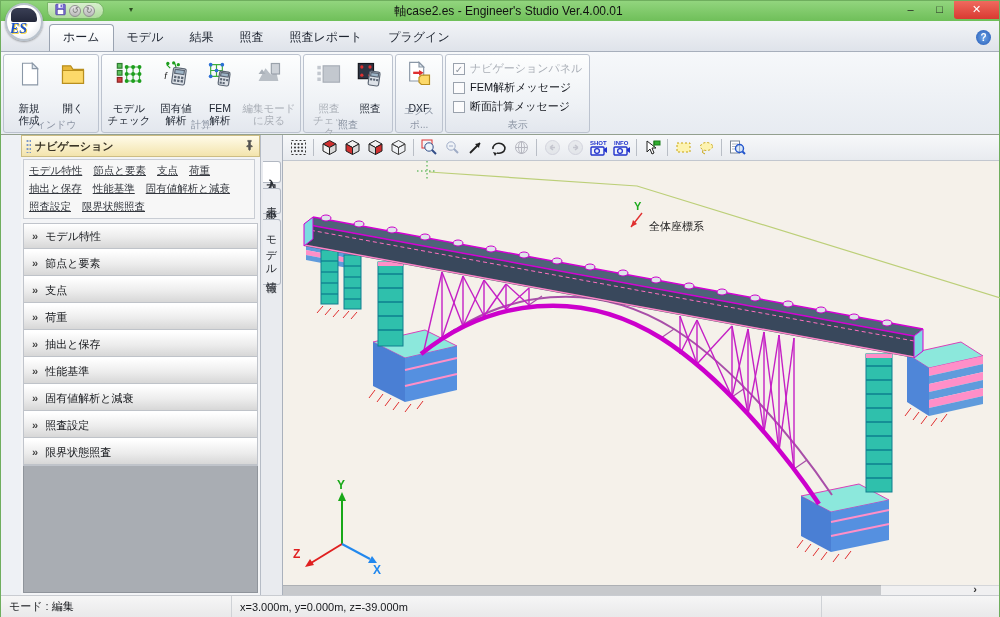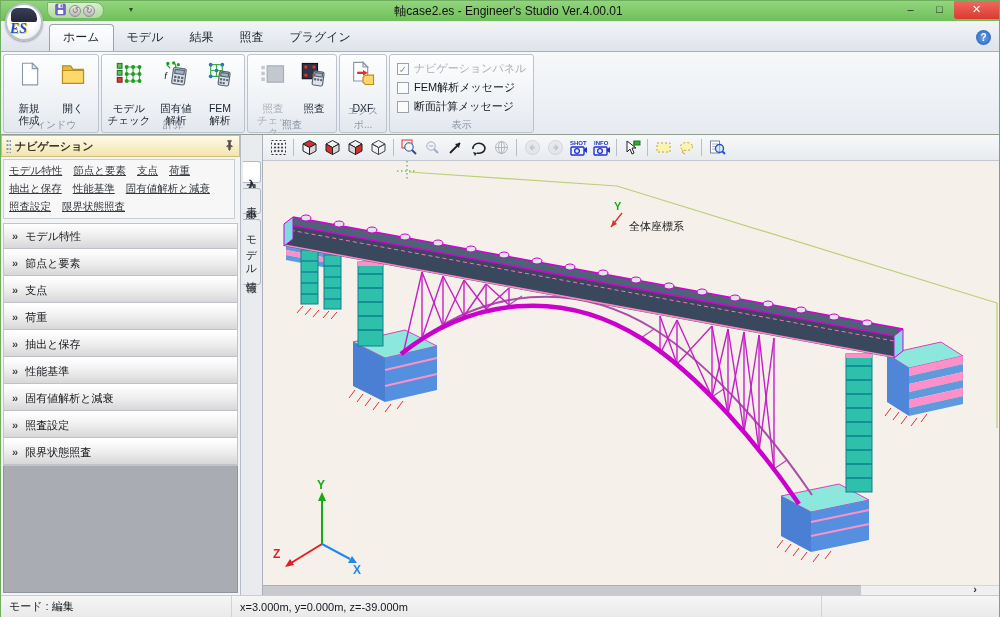--- a/index.html
+++ b/index.html
@@ -38,21 +38,21 @@
   .bigbtn { display:flex; flex-direction:column; align-items:center; justify-content:flex-start; width:44px; padding:2px 1px; border-radius:3px; }
   .bigbtn .blabel { font-size:10.5px; line-height:1.15; text-align:center; white-space:pre-line; color:#1d2430; margin-top:13px; }
   .bigbtn.disabled .blabel { color:#a9aeb6; }
   .bicon { width:30px; height:30px; display:flex; align-items:center; justify-content:center; }
   .cbcol { display:flex; flex-direction:column; gap:4px; padding:4px 4px; }
   .cbrow { display:flex; align-items:center; gap:5px; font-size:11px; color:#15181f; }
   .cbrow .cbbox { width:12px; height:12px; border:1px solid #9aa2ad; background:#fbfbfc; font-size:10px; line-height:11px; text-align:center; color:#8d949e; }
   .cbrow.dim { color:#a9aeb6; }
 
   
-  .main { position:relative; height:460px; display:flex; }
+  .main { position:relative; height:460px; display:flex;margin-left:20px; }
 
   
   .nav { width:240px; background:#f3f4f6; border-right:1px solid #b6bcc6; display:flex; flex-direction:column; }
   .navhead { height:22px; background:linear-gradient(#fffbe9,#f3e4ad); border:1px solid #cdbd84; display:flex; align-items:center; padding:0 4px; gap:4px; }
   .grip { width:5px; height:14px; background-image:radial-gradient(circle,#7a97c8 1px,transparent 1.2px); background-size:3px 4px; }
   .navhead .nhtitle { flex:1; font-size:11px; font-weight:bold; color:#3a3426; }
   .navlinks { background:#f7f7f7; border:1px solid #c9cdd4; margin:2px 2px 0; padding:4px 5px; display:flex; flex-wrap:wrap; column-gap:11px; row-gap:4px; width:232px; }
   .navlink { font-size:10.5px; color:#33373e; text-decoration:underline; cursor:pointer; white-space:nowrap; }
   .accwrap { margin:4px 2px 0; border:1px solid #c0c4cb; background:#fff; }
   .acc { height:25px; margin-bottom:2px; background:linear-gradient(#ffffff,#ececec 55%,#d7d7d7); border-bottom:1px solid #bfc3c9; display:flex; align-items:center; padding:0 8px; gap:7px; }
@@ -114,20 +114,21 @@
       <span class="winbtn">□</span>
       <span class="winbtn close">✕</span>
     </div>
   </div>
 
   <div class="tabrow">
     <span class="rtab active">ホーム</span>
     <span class="rtab">モデル</span>
     <span class="rtab">結果</span>
     <span class="rtab">照査</span>
+    <span class="rtab">照査レポート</span>
     <span class="rtab">プラグイン</span>
     <span class="help">?</span>
   </div>
 
   <div class="ribbon">
 
     <div class="rgroup">
       <div class="bigbtn">
         <span class="bicon">
             <svg width="26" height="26" viewBox="0 0 24 24">
@@ -224,20 +225,31 @@
                   <rect x="14.8" y="16" width="1.8" height="1.8"></rect>
                   <rect x="17.4" y="16" width="1.8" height="1.8"></rect>
                   <rect x="12.2" y="19" width="1.8" height="1.8"></rect>
                   <rect x="14.8" y="19" width="1.8" height="1.8"></rect>
                 </g>
               </g>
             </svg>
           </span>
         <span class="blabel">FEM
 解析</span>
+      </div>
+      <div class="bigbtn disabled" style="width:56px">
+        <span class="bicon">
+            <svg width="28" height="28" viewBox="0 0 24 24">
+              <path d="M3 18l6-11 5 6 4-4 2 9z" fill="#b9bfc6"></path>
+              <rect x="14" y="3" width="7" height="9" fill="#cdd2d8" stroke="#9aa2ab"></rect>
+              <path d="M6 8l-3 4h6z" fill="#aab1b9"></path>
+            </svg>
+          </span>
+        <span class="blabel">編集モード
+に戻る</span>
       </div>
       <div class="rgroup-label">計算</div>
     </div>
 
 
     <div class="rgroup">
       <div class="bigbtn disabled" style="width:44px">
         <span class="bicon">
             <svg width="28" height="28" viewBox="0 0 24 24">
               <rect x="2" y="5" width="3" height="3" fill="#c3c8cf"></rect>

